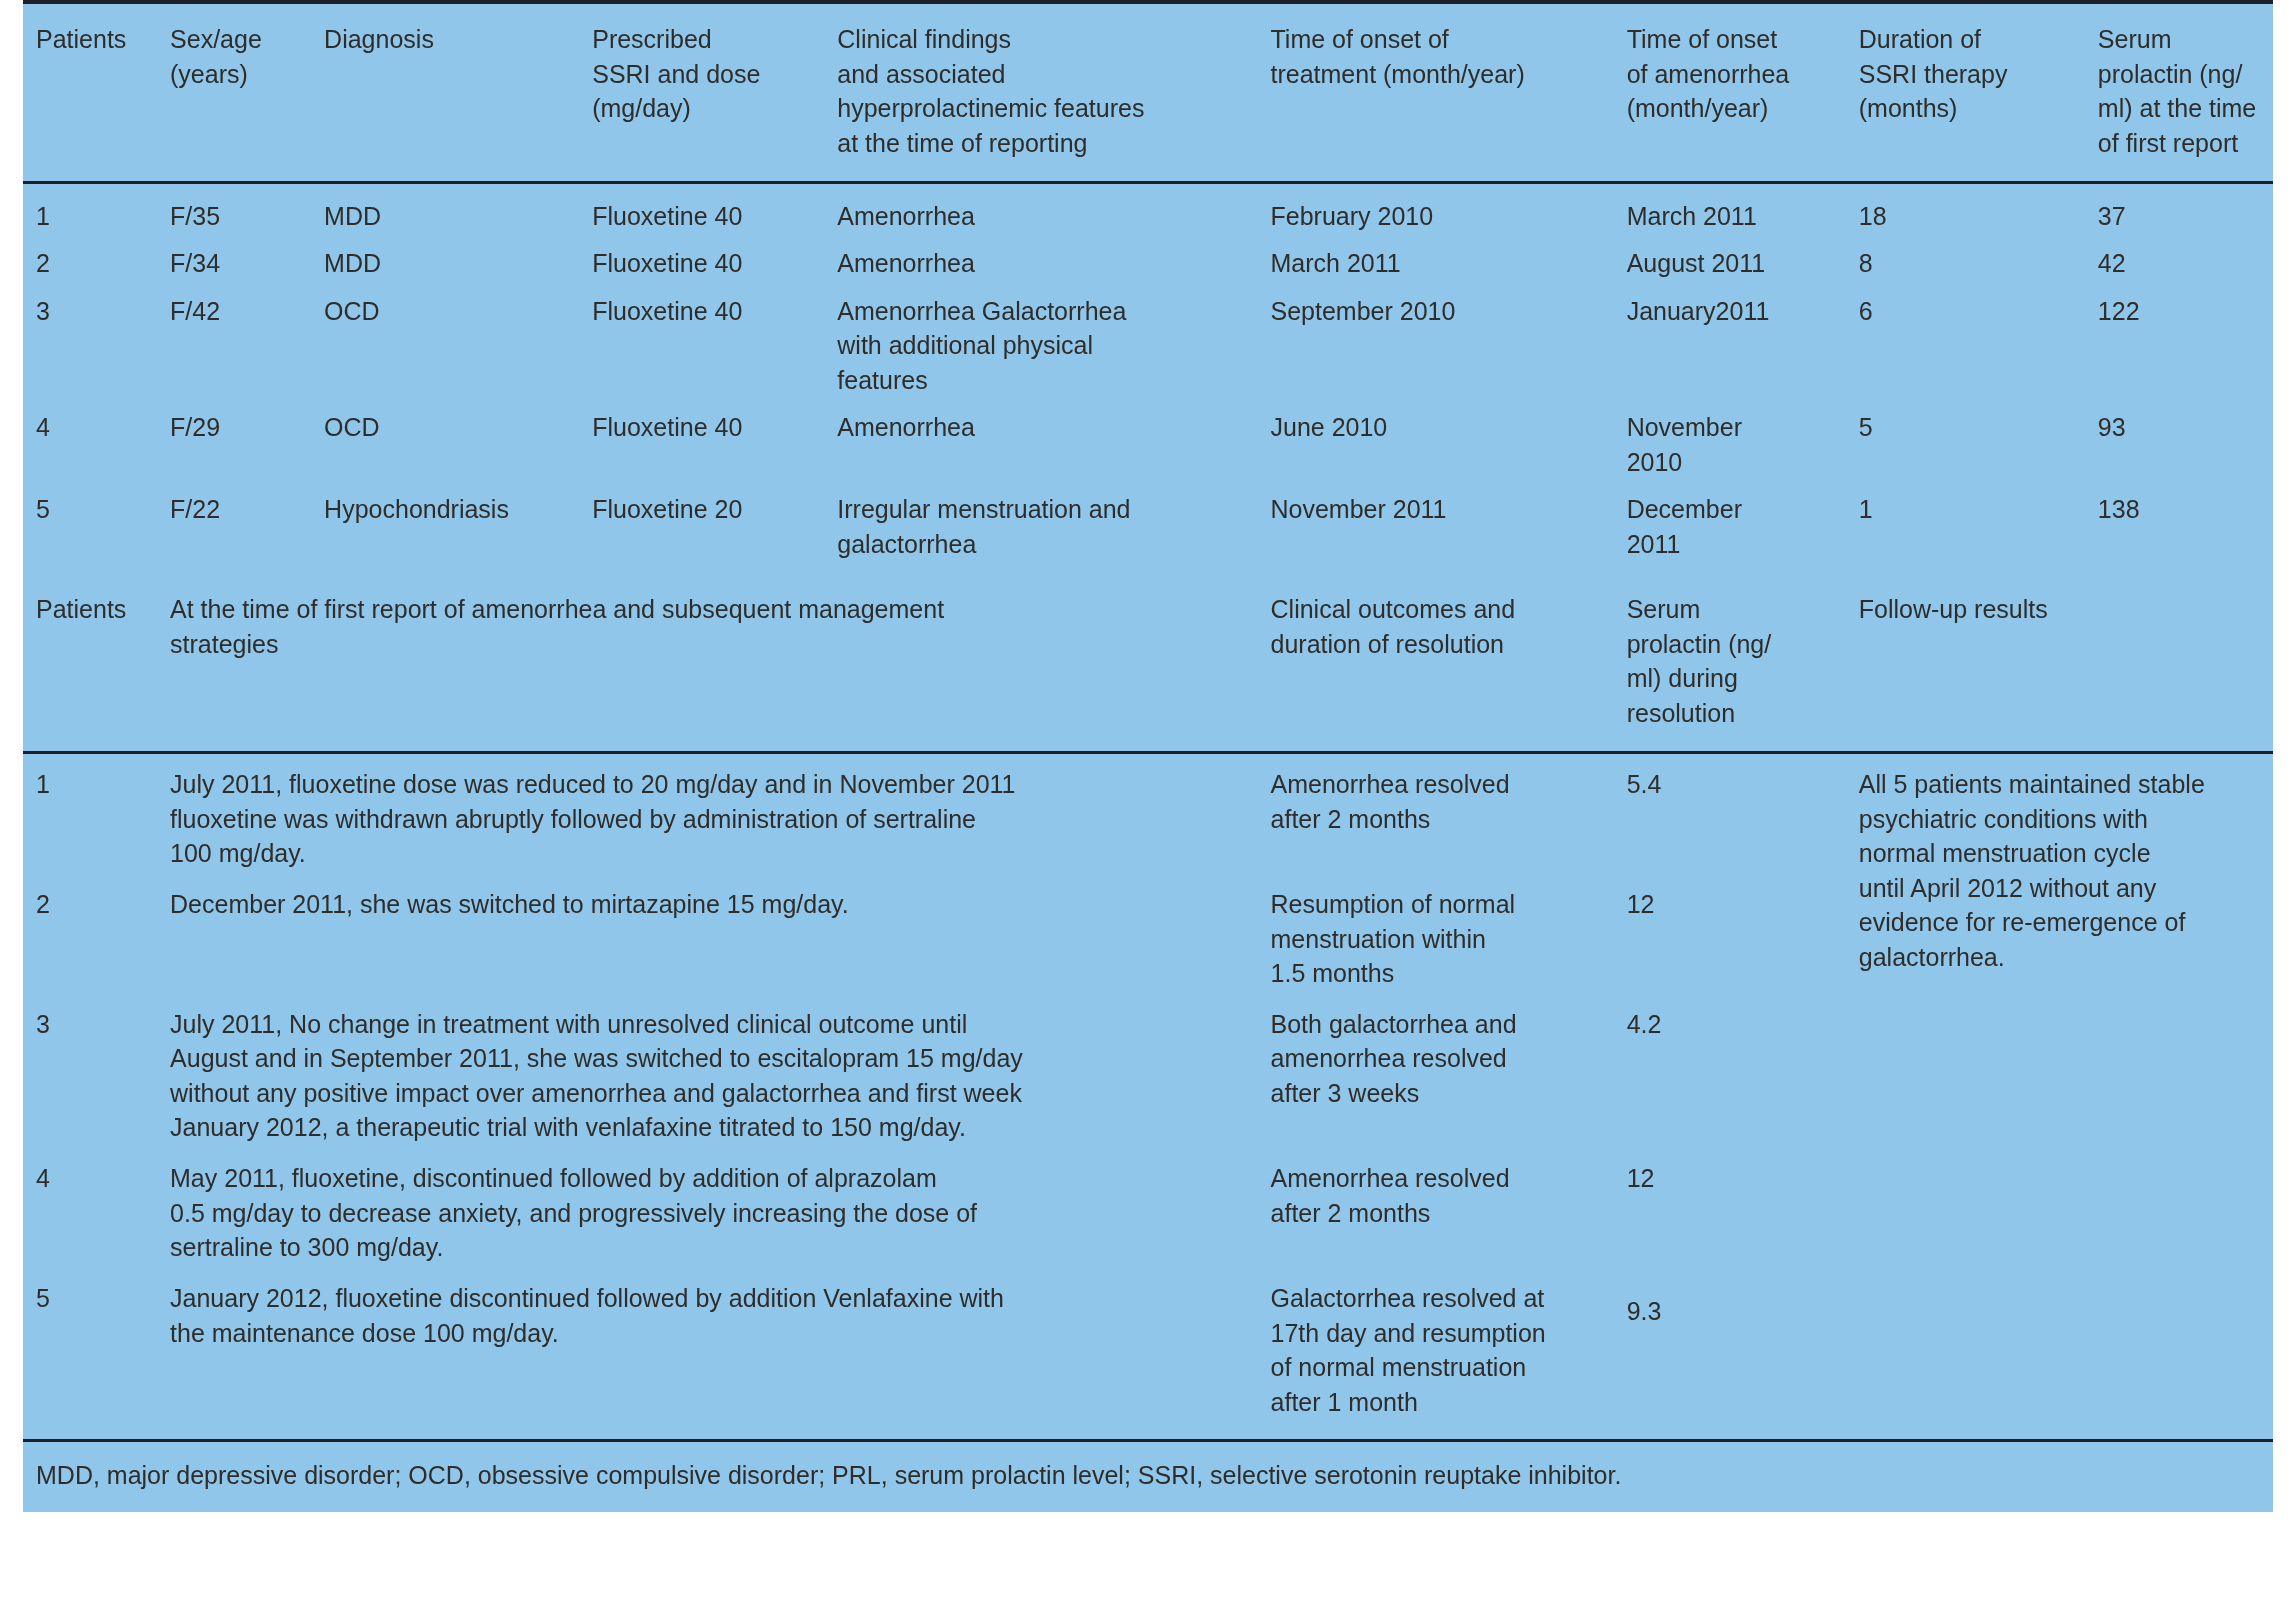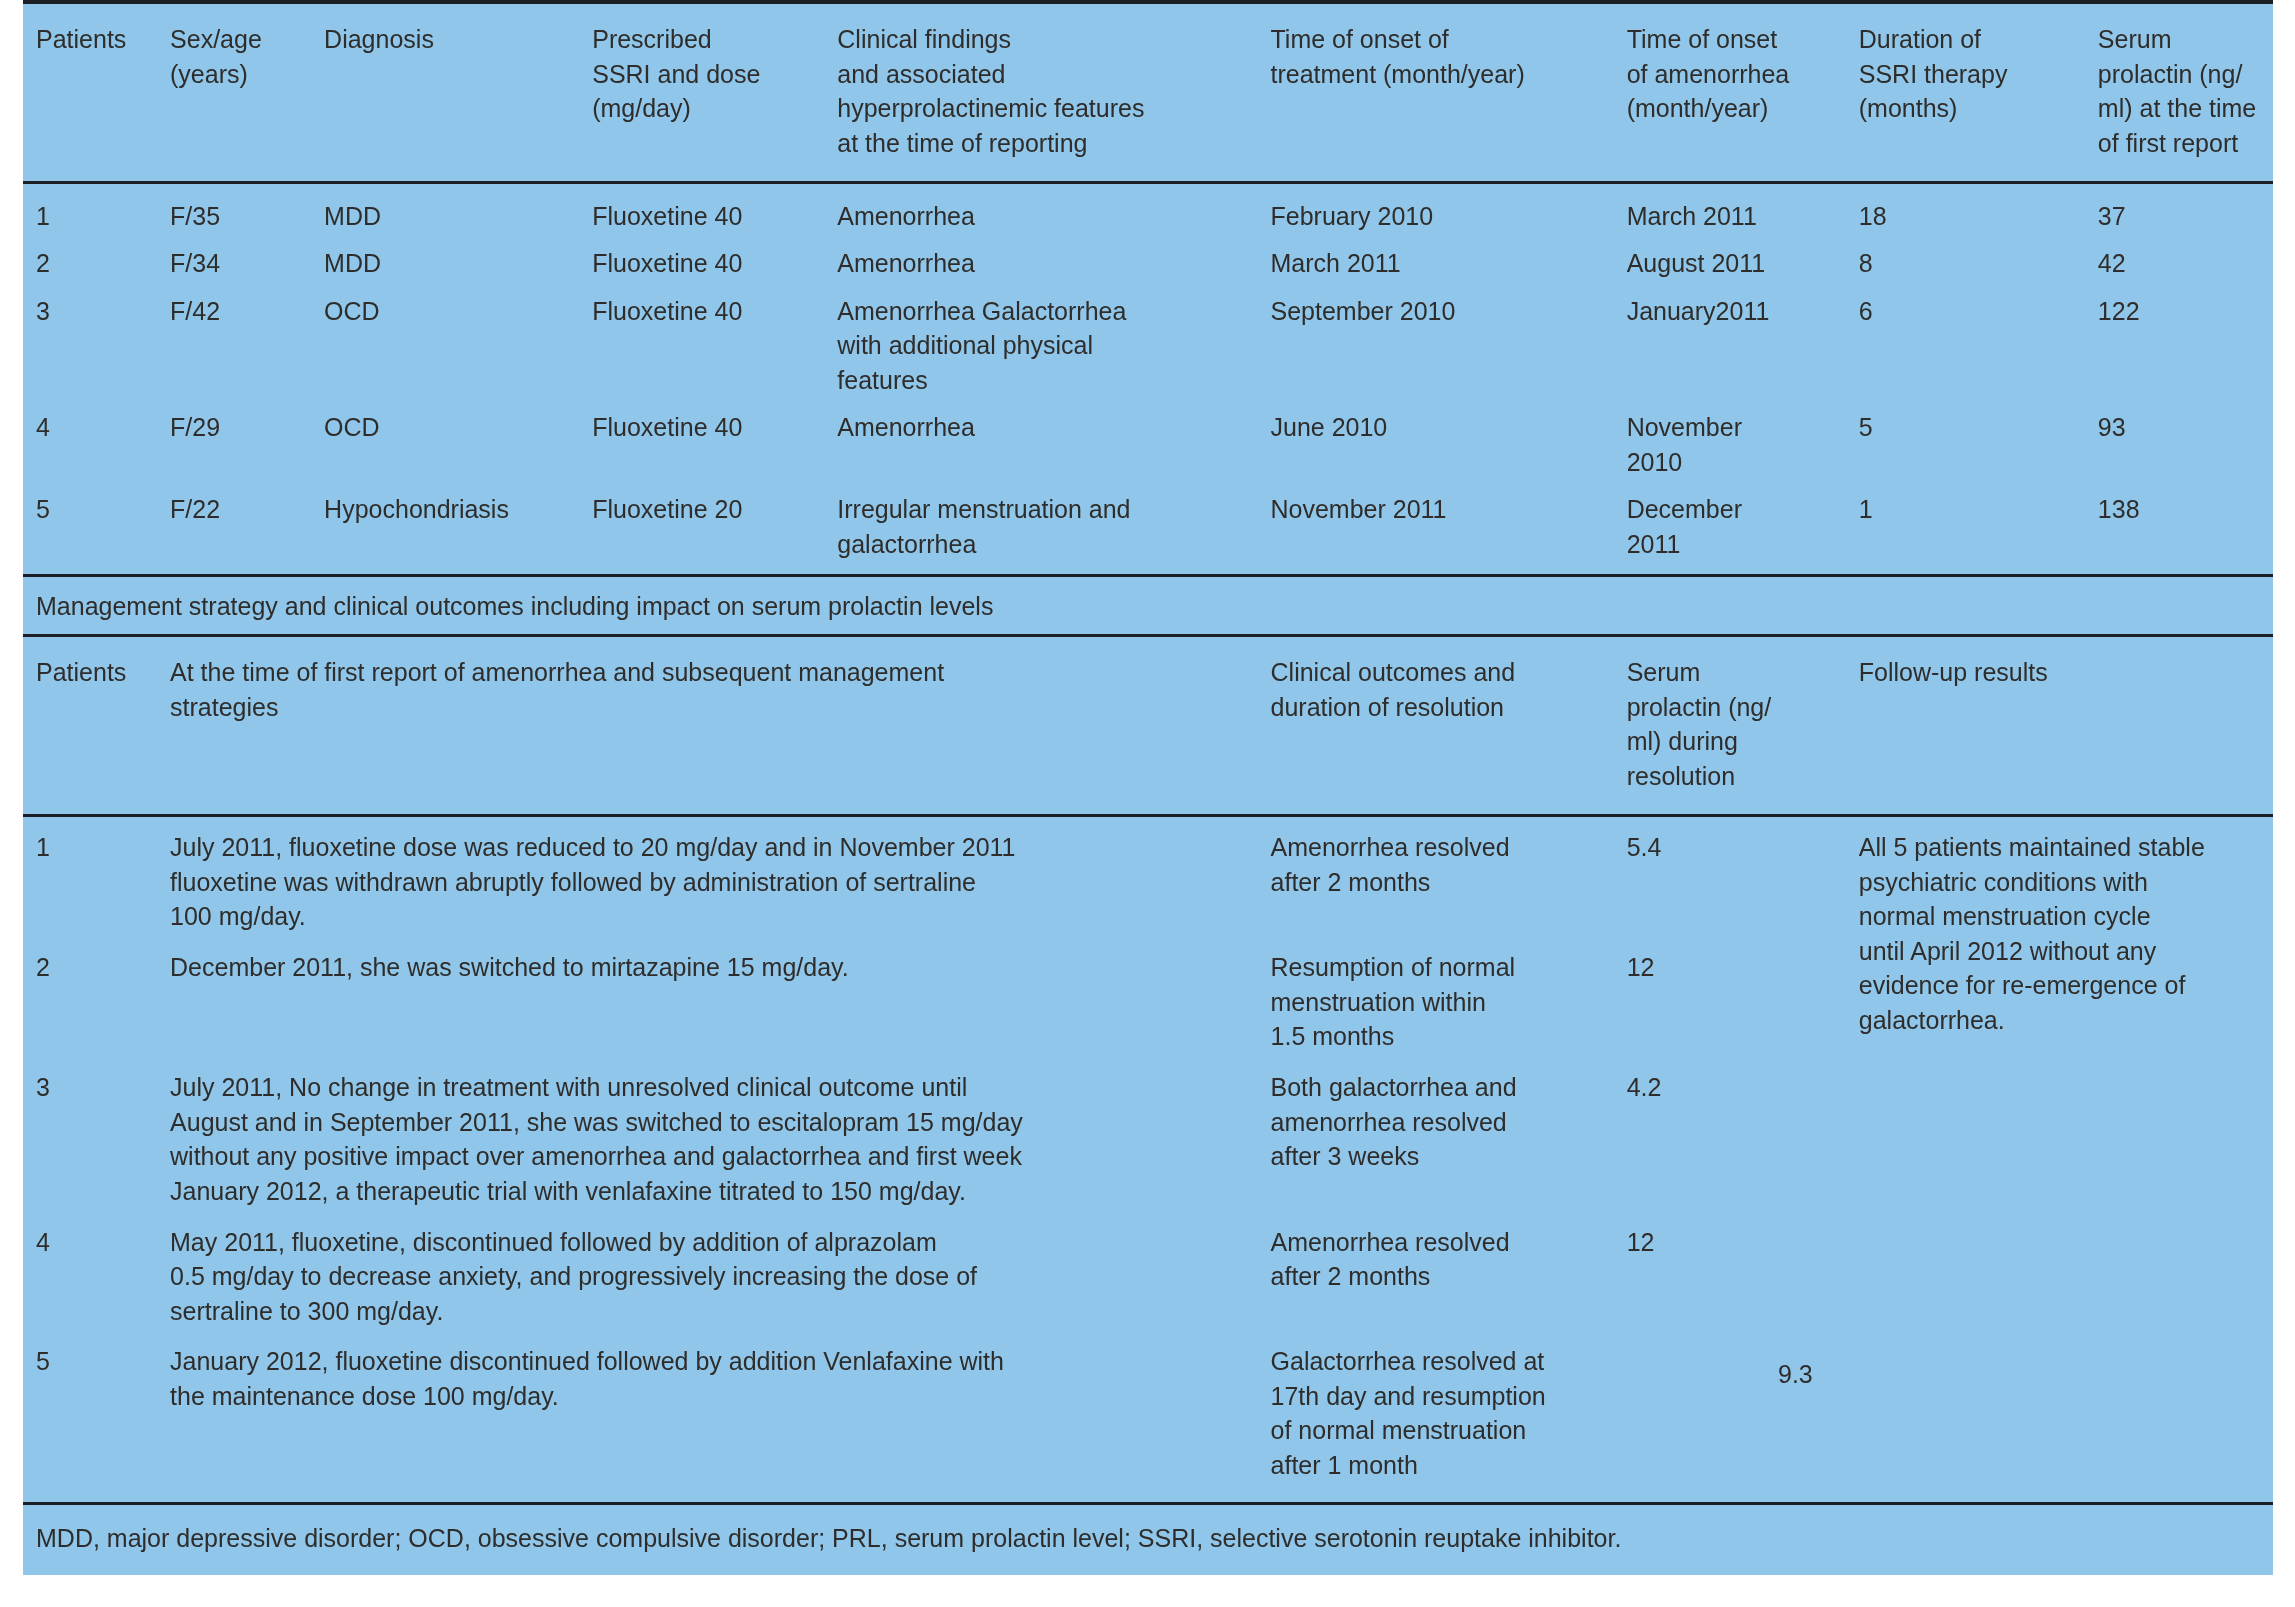--- a/index.html
+++ b/index.html
@@ -19,21 +19,21 @@
   }
   thead th{padding-top:18px;padding-bottom:21px;border-bottom:3.3px solid #1c2026;}
   .t1 tbody tr:first-child td{padding-top:14.7px;}
   .t1 tbody tr:last-child td{padding-bottom:13px;}
   .t1 td:nth-child(9),.t1 th:nth-child(9){padding-right:11.4px;}
   .band{border-top:3.3px solid #1c2026;border-bottom:3.3px solid #1c2026;padding:11.4px 33px 11.4px 13px;}
   .t2 td{padding-top:8.2px;padding-bottom:8.2px;}
   .t2 tbody tr:first-child td{padding-top:13px;}
   .t2 tbody tr:last-child td{padding-bottom:19.6px;}
   .t2 td.followup{padding-top:16.3px;padding-right:23px;}
-  .t2 td.shift{padding-top:21px;text-align:right;}
+  .t2 td.shift{padding-top:21px;}
   .footnote{border-top:3.3px solid #1c2026;padding:16.3px 33px 19.6px 13px;}
 </style>
 </head>
 <body>
 
 <div>
 
 
   <div class="card">
 
@@ -133,21 +133,20 @@
 galactorrhea</td>
           <td>November 2011</td>
           <td>December
 2011</td>
           <td>1</td>
           <td>138</td>
         </tr>
       </tbody>
     </table>
 
-    <div class="band">Management strategy and clinical outcomes including impact on serum prolactin levels</div>
 
     <table class="t2">
       <colgroup>
         <col style="width:134px">
           <col style="width:1100px">
           <col style="width:356px">
         <col style="width:232px">
           <col style="width:427px">
       </colgroup>
       <thead>

